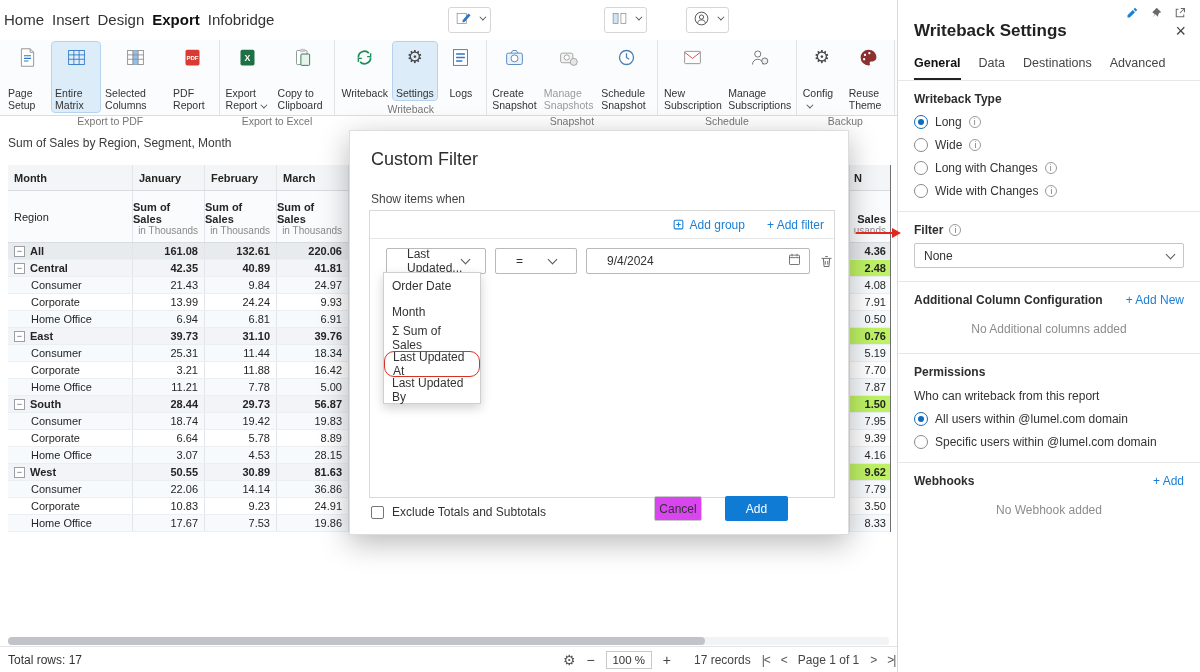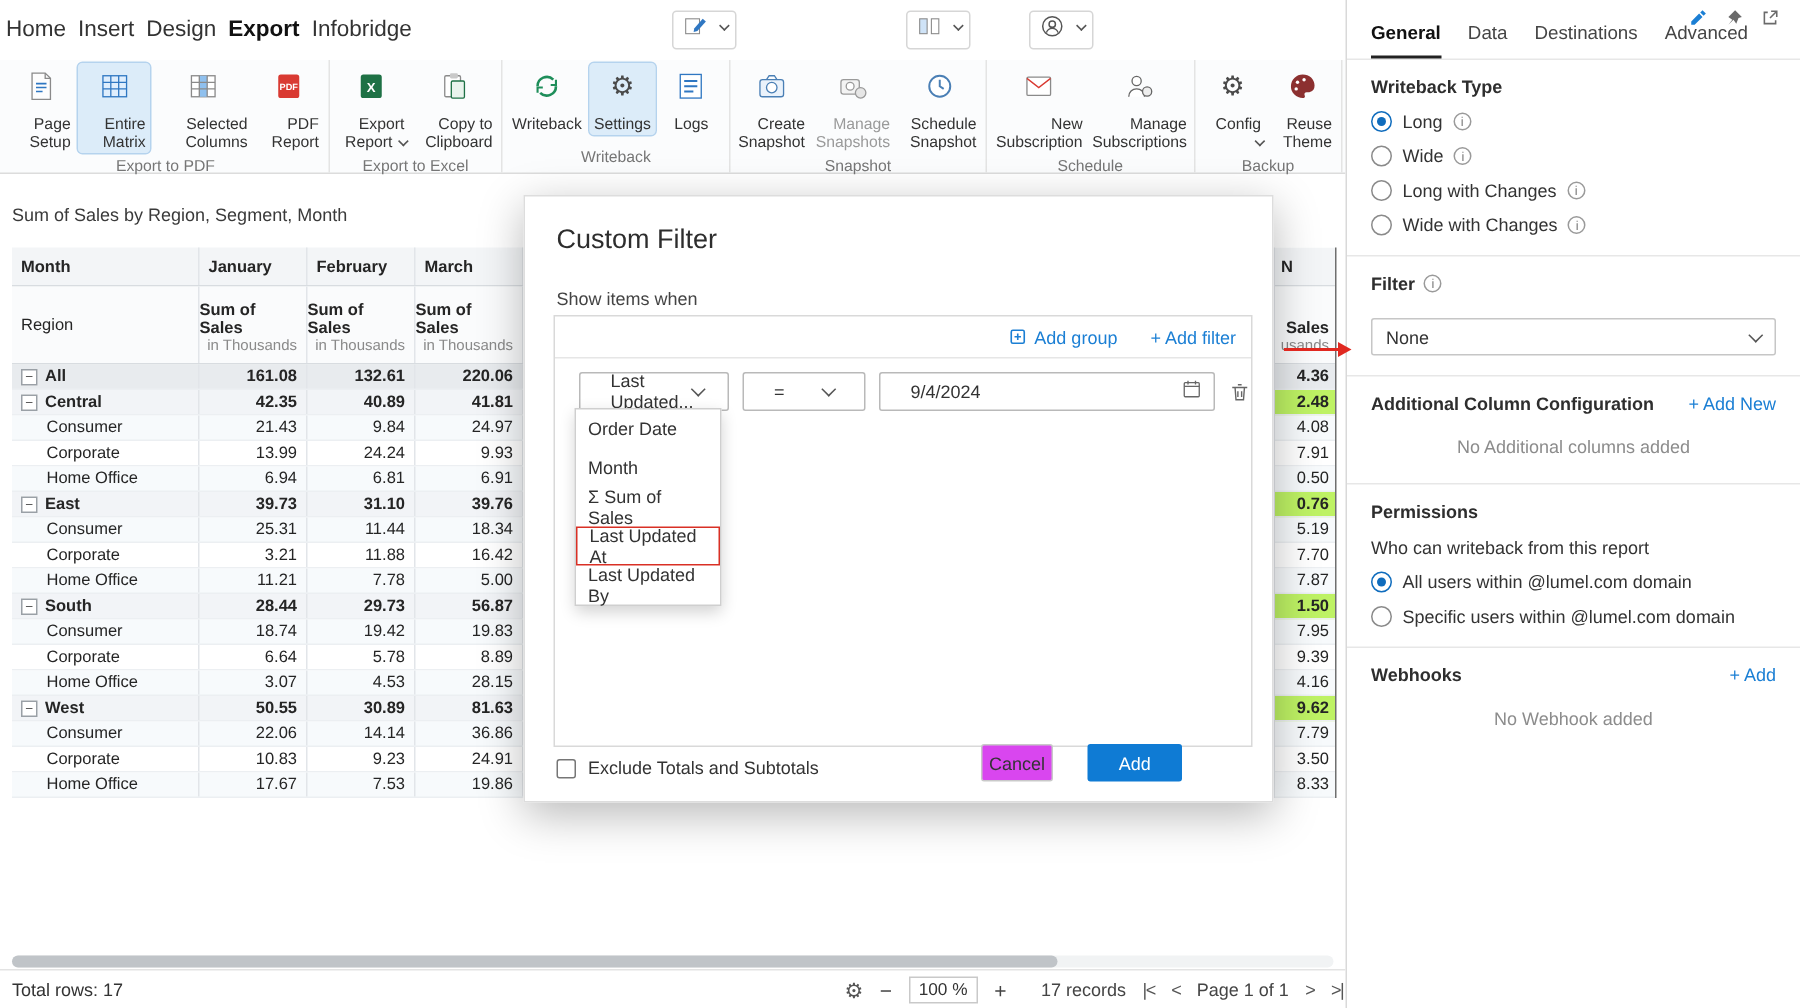--- a/index.html
+++ b/index.html
@@ -23,21 +23,21 @@
   .ribbon { display:flex; height:76px; background:#fbfcfd; border-bottom:1px solid #dcdcdc; padding:0 2px; }
   .ribbon-group { display:flex; flex-direction:column; border-right:1px solid #e4e4e4; padding:2px 3px 0; }
   .ribbon-buttons { display:flex; align-items:flex-start; gap:2px; flex:1; }
   .ribbon-btn { min-width:44px; max-width:66px; padding:3px 3px 1px; display:flex; flex-direction:column;
                 align-items:center; border-radius:3px; }
   .ribbon-btn.selected { background:#dcecf9; outline:1px solid #b5d3ee; }
   .ribbon-btn.disabled .lbl { color:#9a9a9a; }
   .icon-slot { height:24px; display:flex; align-items:center; justify-content:center; }
   .icon-slot svg { width:21px; height:21px; }
   .glyph { font-size:18px; line-height:21px; color:#555; }
-  .ribbon-btn .lbl { font-size:10.5px; line-height:12px; text-align:right; color:#333; margin-top:8px; }
+  .ribbon-btn .lbl { font-size:10.5px; line-height:12px; text-align:left; color:#333; margin-top:18px; }
   .ribbon-group-label { font-size:10.5px; color:#767676; text-align:center; padding:3px 2px 4px; }
 
   .chev { width:7px; height:7px; border-right:1.4px solid #555; border-bottom:1.4px solid #555;
           transform:rotate(45deg); margin-top:-3px; flex:none; display:inline-block; }
   .chev.tiny { width:5px; height:5px; border-width:0 1.1px 1.1px 0; border-style:solid; border-color:#555;
                margin-left:3px; transform:rotate(45deg) translateY(-2px); }
 
   
   .vis-title { position:absolute; left:8px; top:136px; font-size:12px; color:#3a3a3a; }
   .matrix { position:absolute; left:8px; top:165px; width:341px; font-size:11px; background:#fff; }
@@ -104,21 +104,21 @@
   .psection { padding:11px 16px 13px; }
   .pheading { font-size:12px; font-weight:bold; color:#2e2e2e; }
   .pheading-row { display:flex; align-items:center; gap:6px; }
   .pheading-row.spread { justify-content:space-between; }
   .radio-row { display:flex; align-items:center; gap:7px; margin-top:9px; font-size:12px; color:#333; }
   .radio { width:14px; height:14px; border:1px solid #8a8a8a; border-radius:50%; position:relative; flex:none; background:#fff; }
   .radio.checked { border-color:#0f6cbd; }
   .radio.checked::after { content:""; position:absolute; inset:3px; border-radius:50%; background:#0f6cbd; }
   .info { width:12px; height:12px; border:1px solid #9a9a9a; border-radius:50%; color:#777; font-size:8.5px;
           display:inline-flex; align-items:center; justify-content:center; flex:none; }
-  .pselect { margin-top:16px; height:25px; border:1px solid #c6c6c6; border-radius:2px; display:flex;
+  .pselect { margin-top:6px; height:25px; border:1px solid #c6c6c6; border-radius:2px; display:flex;
              align-items:center; justify-content:space-between; padding:0 9px; font-size:12px; color:#333; }
   .plink { color:#1b7fd4; font-size:12px; white-space:nowrap; }
   .pempty { color:#8c8c8c; font-size:12px; text-align:center; padding:15px 0 4px; }
   .psub { font-size:12px; color:#333; margin-top:10px; }
 
   
   .modal { position:absolute; left:349px; top:130px; width:500px; height:405px; background:#fff;
            border:1px solid #ddd; box-shadow:0 8px 28px rgba(0,0,0,.28); z-index:5; }
   .modal-title { position:absolute; left:21px; top:18px; font-size:18px; color:#2d2d2d; }
   .modal-sub { position:absolute; left:21px; top:61px; font-size:12px; color:#444; }
@@ -131,21 +131,21 @@
   .fselect, .fdate { height:26px; border:1px solid #b9b9b9; border-radius:2px; display:flex; align-items:center;
                      justify-content:space-between; padding:0 20px; font-size:12px; color:#333; background:#fff; }
   .fselect.field { width:100px; }
   .fselect.op { width:82px; }
   .fdate { width:224px; padding-right:7px; }
   .fdate svg, .trash svg { width:15px; height:15px; }
   .trash { display:flex; align-items:center; }
   .dd-list { position:absolute; left:33px; top:141px; width:98px; background:#fff; border:1px solid #cfcfcf;
              box-shadow:0 4px 10px rgba(0,0,0,.18); z-index:6; }
   .dd-item { height:26px; display:flex; align-items:center; padding:0 8px; font-size:12px; color:#333; }
-  .dd-item.highlighted { border:1.5px solid #d93025; border-radius:0; }
+  .dd-item.highlighted { border:1.5px solid #d93025; border-radius:10px; }
   .chkrow { position:absolute; left:21px; bottom:15px; display:flex; align-items:center; gap:8px;
             font-size:12px; color:#333; }
   .chk { width:13px; height:13px; border:1.4px solid #767676; border-radius:2px; background:#fff; flex:none; }
   .btn { position:absolute; bottom:13px; height:25px; display:flex; align-items:center; justify-content:center;
          font-size:12px; border-radius:2px; }
   .btn.cancel { left:304px; width:48px; border:1px solid #c9c9c9; background:#d946ef; color:#333; }
   .btn.add { left:375px; width:63px; background:#0f7bd4; color:#fff; }
 
   .red-arrow { position:absolute; left:856px; top:232px; width:36px; height:2px; background:#e02820; z-index:9; }
   .red-arrow::after { content:""; position:absolute; right:-9px; top:-4px; border-left:9px solid #e02820;
@@ -592,20 +592,24 @@
   <div class="panel-icons">
     <span><svg width="12" height="12" viewBox="0 0 16 16">
           <path d="M2 11l7-7 3 3-7 7H2zM10 3l2-2 3 3-2 2z" fill="#1b7fd4"></path>
         </svg></span>
     <span><svg width="12" height="12" viewBox="0 0 16 16">
           <path d="M9 1l6 6-3 1-2 5-2.5-3.5L3 14l3.5-4.5L3 7z" fill="#6a6a6a"></path>
         </svg></span>
     <span><svg width="12" height="12" viewBox="0 0 16 16" fill="none" stroke="#6a6a6a" stroke-width="1.4">
           <path d="M6 3H3v10h10v-3M9 2h5v5M14 2L8 8"></path>
         </svg></span>
+  </div>
+  <div class="panel-title-row">
+    <span class="panel-title">Writeback Settings</span>
+    <span class="close-x">×</span>
   </div>
   <div class="panel-tabs">
       <div class="ptab active">General</div>
       <div class="ptab">Data</div>
       <div class="ptab">Destinations</div>
       <div class="ptab">Advanced</div>
     </div>
   <div class="pdivider"></div>
 
   <div class="psection">

